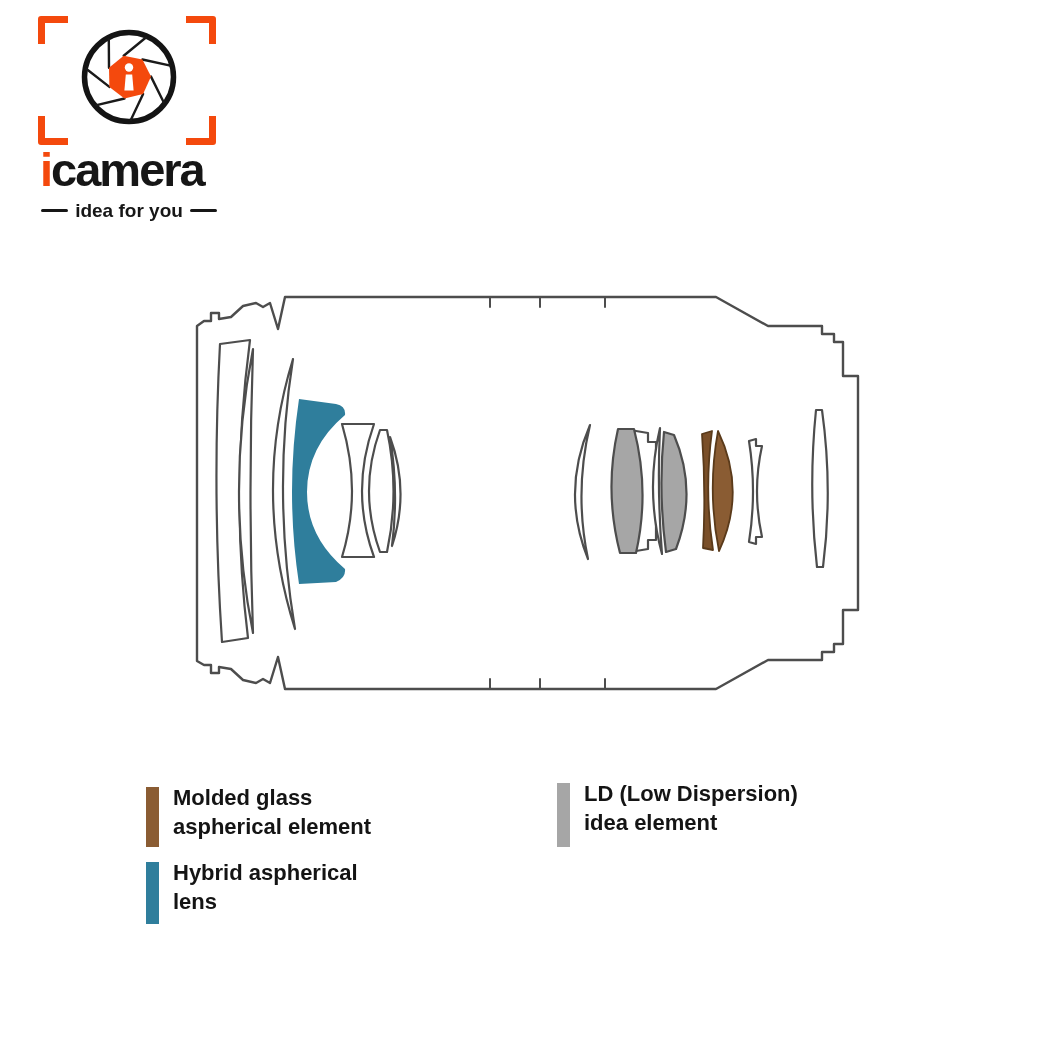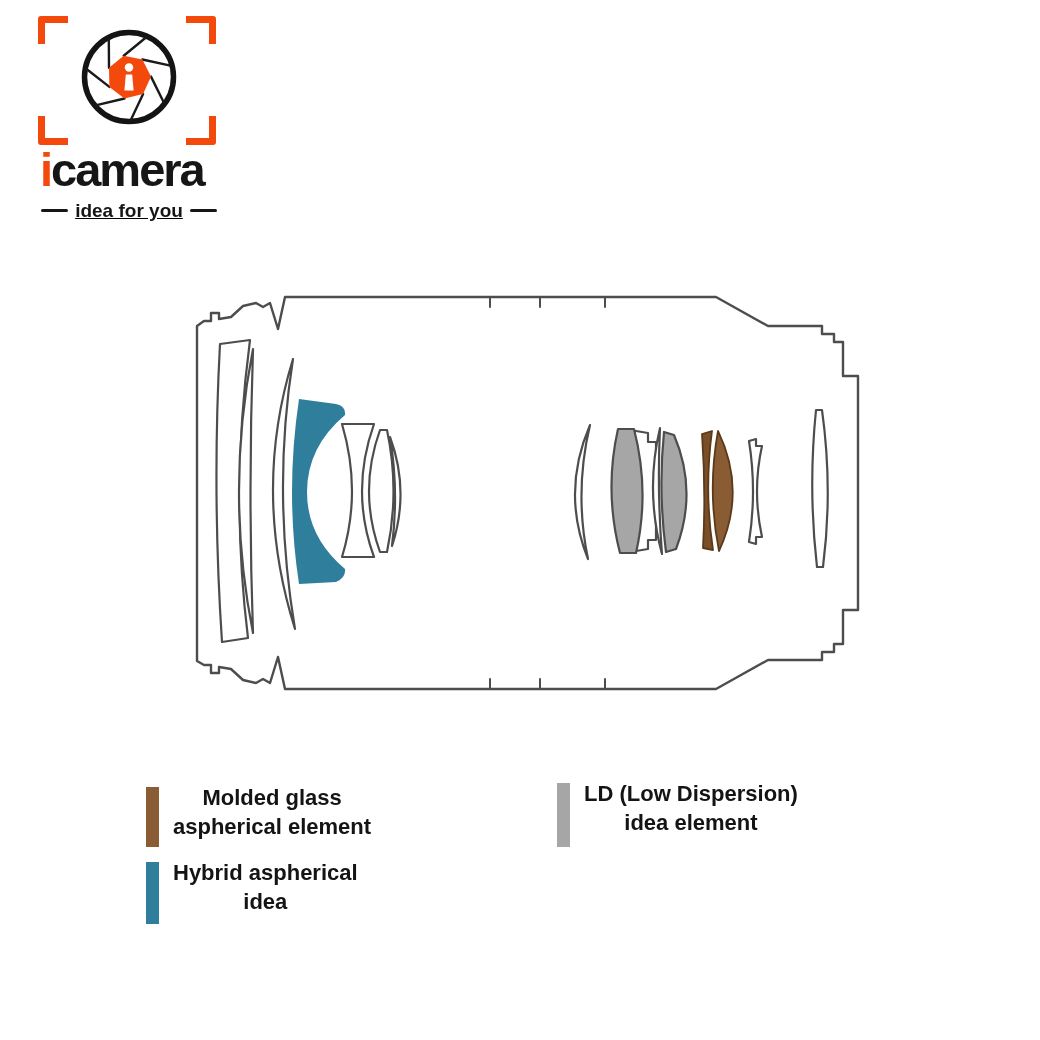--- a/index.html
+++ b/index.html
@@ -11,31 +11,31 @@
   .logo{position:absolute;left:14px;top:15px;width:182px;margin-left:24px;}
   .logo-mark{display:block;}
   .wordmark{
     position:absolute;left:2px;top:131px;width:182px;
     font-size:47px;font-weight:800;letter-spacing:-2px;color:#161616;
     white-space:nowrap;line-height:1;
   }
   .wordmark .accent{color:#f4490d;}
   .tagline-row{
     position:absolute;left:0px;top:186px;width:182px;
-    display:flex;align-items:center;justify-content:center;gap:7px;text-decoration:underline;
+    display:flex;align-items:center;justify-content:center;gap:7px;
   }
   .tagline-dash{width:27px;height:3px;background:#161616;border-radius:2px;flex:none;}
   .tagline-text{
     font-size:19px;font-weight:700;color:#161616;white-space:nowrap;line-height:1;
     letter-spacing:0px;
   }
   
   .diagram-svg{position:absolute;left:0;top:0;}
   
-  .legend-item{position:absolute;display:flex;align-items:flex-start;text-align:center;}
+  .legend-item{position:absolute;display:flex;align-items:flex-start;}
   .legend-item .swatch{flex:none;display:block;}
   .legend-text{
     margin-left:14px;font-size:22px;font-weight:700;color:#141414;
     line-height:29px;margin-top:-4px;white-space:nowrap;
   }
   #legend-molded{left:146px;top:787px;}
   #legend-hybrid{left:146px;top:862px;}
   #legend-ld{left:541px;top:783px;padding-left:16px;}
 </style>
 </head>
@@ -121,21 +121,21 @@
     <div>aspherical element</div>
   </div>
 </div>
 
 <div class="legend-item" id="legend-hybrid">
   <svg class="swatch" width="13" height="62">
     <rect x="0" y="0" width="13" height="62" fill="#2f7e9c"></rect>
   </svg>
   <div class="legend-text">
     <div>Hybrid aspherical</div>
-    <div>idea</div>
+    <div>lens</div>
   </div>
 </div>
 
 <div class="legend-item" id="legend-ld">
   <svg class="swatch" width="13" height="64">
     <rect x="0" y="0" width="13" height="64" fill="#a6a6a6"></rect>
   </svg>
   <div class="legend-text">
     <div>LD (Low Dispersion)</div>
     <div>idea element</div>

